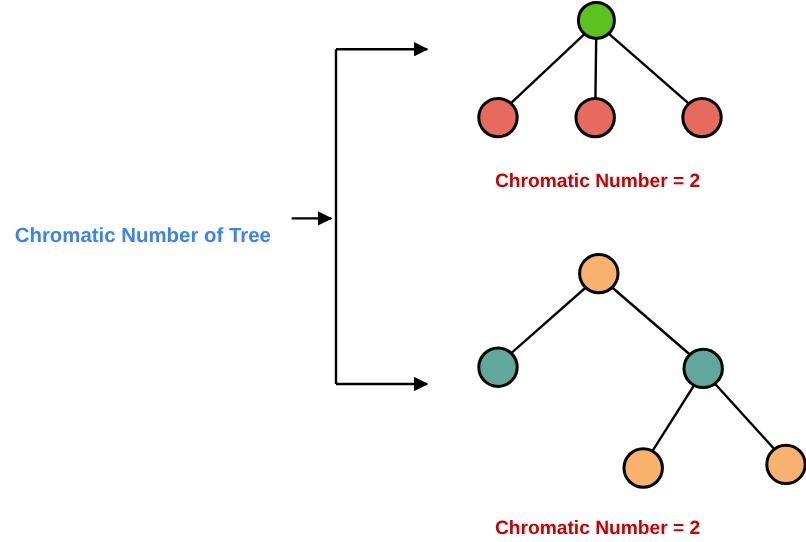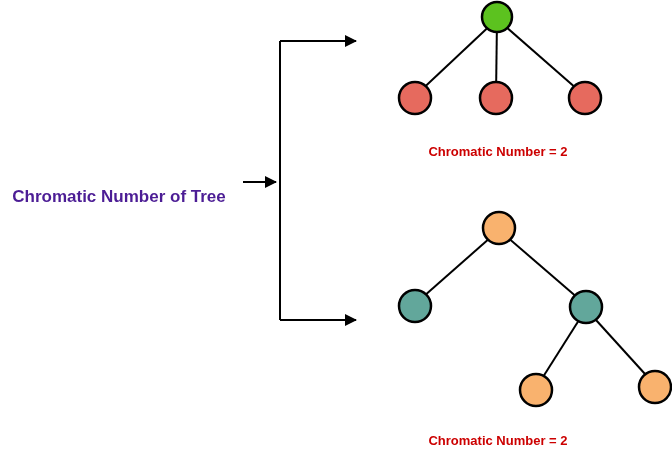--- a/index.html
+++ b/index.html
@@ -21,21 +21,21 @@
   #main-title {
     left: 0;
     top: 165px;
     width: 238px;
     font-size: 17px;
     line-height: 21px;
   }
   .caption {
     left: 398px;
     width: 200px;
-    font-size: 13px;
+    font-size: 16px;
     line-height: 18px;
   }
   #tree1-caption { top: 143px; }
   #tree2-caption { top: 432px; }
 </style>
 </head>
 <body>
 
 <div id="canvas">
 
@@ -73,21 +73,21 @@
         <line x1="586" y1="309" x2="655" y2="385"></line>
       </g>
       <circle cx="499" cy="228" r="16" stroke="#000000" stroke-width="2.5" fill="#F9B26E"></circle>
       <circle cx="415" cy="306" r="16" stroke="#000000" stroke-width="2.5" fill="#62A79B"></circle>
       <circle cx="586" cy="307" r="16" stroke="#000000" stroke-width="2.5" fill="#62A79B"></circle>
       <circle cx="536" cy="390" r="16" stroke="#000000" stroke-width="2.5" fill="#F9B26E"></circle>
       <circle cx="655" cy="387" r="16" stroke="#000000" stroke-width="2.5" fill="#F9B26E"></circle>
     </g>
   </svg>
 
-  <div id="main-title" class="label" style="color: #4c1d95;">
+  <div id="main-title" class="label" style="color: #3b82f6;">
     <span>Chromatic Number of Tree</span><br>
   </div>
 
   <div id="tree1-caption" class="label caption" style="color: rgb(204, 0, 0);">Chromatic Number = 2</div>
 
   <div id="tree2-caption" class="label caption" style="color: rgb(204, 0, 0);">Chromatic Number = 2</div>
 
 </div>
 
 </body></html>

